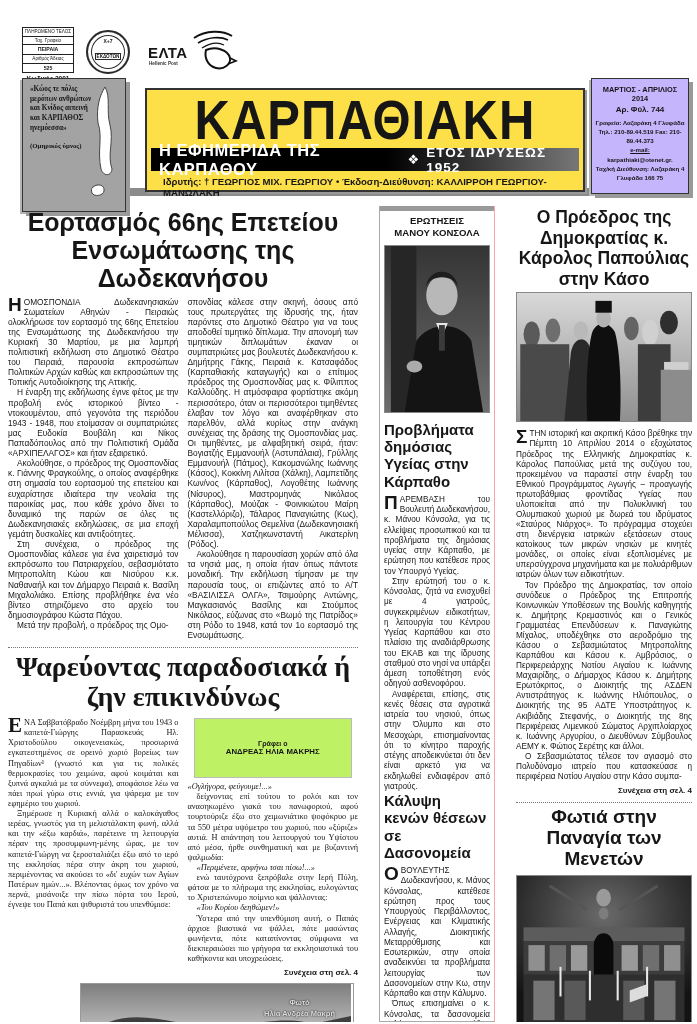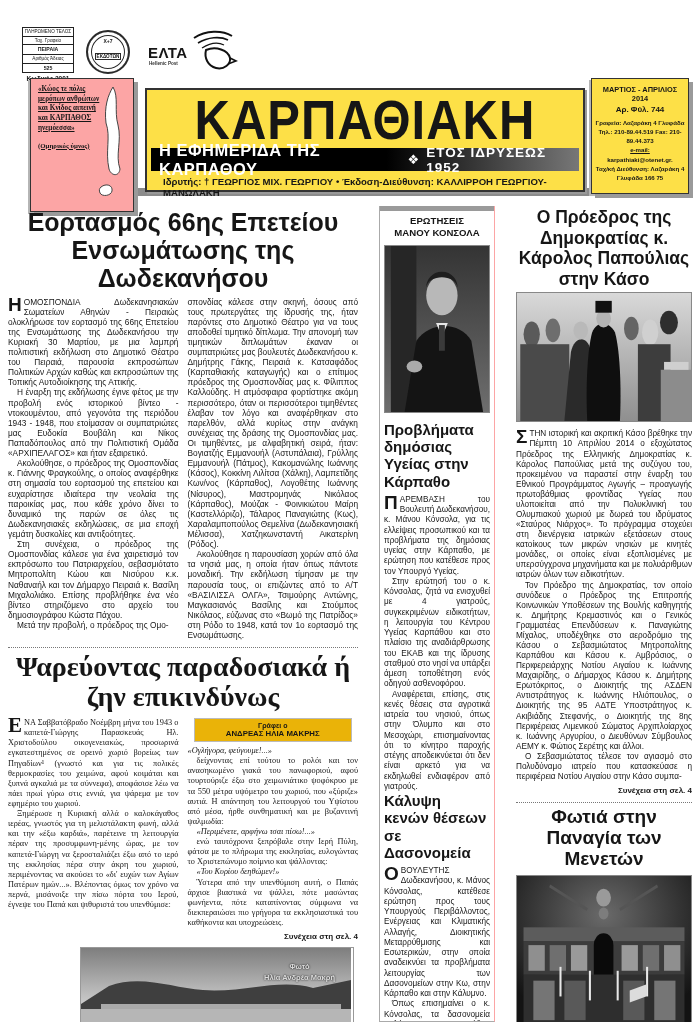--- a/index.html
+++ b/index.html
@@ -13,38 +13,38 @@
   .stampbox div:last-child{border-bottom:none;}
   .stampbox .b{font-weight:700;font-size:5.2px;}
   .stampcode{font-weight:700;font-size:6.5px;margin-top:2px;text-align:center;}
   .postmark{position:absolute;left:86px;top:30px;width:40px;height:40px;border:2px solid #2a2a2a;border-radius:50%;
             box-shadow:inset 0 0 0 3px #fff, inset 0 0 0 4px #2a2a2a;text-align:center;}
   .postmark .pm-top{display:block;font-size:5px;font-weight:700;margin-top:6px;}
   .postmark .pm-center{display:inline-block;font-size:4.6px;font-weight:700;border:1px solid #2a2a2a;padding:0 1px;margin-top:2px;}
   .elta{position:absolute;left:148px;top:28px;width:90px;height:48px;}
   .elta .elta-word{position:absolute;left:0;top:16px;font-weight:800;font-size:15px;letter-spacing:.5px;}
   .elta .elta-sub{position:absolute;left:1px;top:33px;font-size:4.6px;font-weight:700;color:#333;}
-  .hymnbox{position:absolute;left:30px;top:78px;width:104px;height:134px;background:#fca5a5;
-           border:1px solid #333;box-shadow:4px 4px 0 #9a9a9a,-2px 2px 0 #b5b5b5;padding:6px 5px 0 7px;box-sizing:border-box;text-decoration:underline;}
+  .hymnbox{position:absolute;left:22px;top:78px;width:104px;height:134px;background:#a3a3a3;
+           border:1px solid #333;box-shadow:4px 4px 0 #9a9a9a,-2px 2px 0 #b5b5b5;padding:6px 5px 0 7px;box-sizing:border-box;}
   .hymnbox .quote{font-family:"Liberation Serif",serif;font-weight:700;font-size:7.2px;line-height:1.35;width:62px;}
   .hymnbox .src{font-family:"Liberation Serif",serif;font-weight:700;font-size:6.8px;margin-top:8px;width:60px;}
   .hymnbox svg{position:absolute;right:4px;top:4px;}
   .mast{position:absolute;left:145px;top:88px;width:440px;height:104px;border:2px solid #333;
         box-shadow:2px 2px 0 #999;background:#fde047;box-sizing:border-box;}
   .mast .title{display:block;text-align:center;font-weight:800;font-size:49px;line-height:50px;letter-spacing:1px;
                transform:scaleY(1.12);transform-origin:top;margin-top:2px;white-space:nowrap;}
   .mast .subbar{position:absolute;left:4px;right:4px;top:58px;height:23px;
                 background:linear-gradient(90deg,#000 0%,#000 55%,#777 100%);color:#fff;
                 display:flex;align-items:center;padding:0 8px;box-sizing:border-box;}
   .mast .subbar .s1{font-weight:800;font-size:16.5px;letter-spacing:.5px;}
   .mast .subbar .dia{font-size:13px;margin:0 7px;}
   .mast .subbar .s2{font-weight:700;font-size:13.5px;letter-spacing:1px;}
   .mast .founder{position:absolute;left:0;right:0;top:86px;text-align:left;padding-left:16px;
                  font-weight:700;font-size:9.6px;}
-  .issuebox{position:absolute;right:8px;top:78px;width:98px;height:116px;background:#fde047;border:1px solid #333;
+  .issuebox{position:absolute;right:8px;top:78px;width:98px;height:116px;background:#c4b5fd;border:1px solid #333;
             box-shadow:4px 4px 0 #9a9a9a,-2px 2px 0 #b5b5b5;padding:6px 3px 0 3px;box-sizing:border-box;text-align:center;}
   .issuebox .l1{font-weight:800;font-size:7.4px;}
   .issuebox .l2{font-weight:800;font-size:8px;margin:2px 0 4px;}
   .issuebox .ln{font-weight:700;font-size:6.1px;line-height:1.5;}
   .issuebox .ul{text-decoration:underline;}
   
   .main{position:absolute;left:8px;right:5px;top:206px;bottom:2px;display:flex;gap:21px;}
   .colL{width:350px;overflow:hidden;}
   .colM{width:116px;border-left:1px solid #aaa;border-right:1px solid #fca5a5;border-bottom:1px solid #aaa;
         padding:0 4px;box-sizing:border-box;overflow:hidden;}
@@ -52,21 +52,21 @@
   h1.enso{font-size:25px;line-height:1.06;font-weight:800;text-align:center;margin:4px 0 7px;transform:scaleY(1.05);}
   .twocol{display:flex;gap:9px;}
   .bcol{flex:1;min-width:0;}
   .bcol p{margin:0;font-size:8.3px;line-height:1.22;text-align:justify;text-indent:9px;}
   .bcol p.first{text-indent:0;}
   .dc{float:left;font-size:19px;font-weight:800;line-height:15px;padding-right:2px;}
   .dotted{border:none;border-top:1.5px dotted #777;margin:7px 0 4px;}
   h2.fish{font-family:"Liberation Serif",serif;font-size:28px;line-height:1.07;font-weight:700;text-align:center;margin:2px 0 6px;}
   .serif p{font-family:"Liberation Serif",serif;font-size:8.3px;}
   .serif .dc{font-family:"Liberation Serif",serif;font-size:21px;}
-  .byline{background:#eab308;border:1px solid #bbb;text-align:center;padding:3px 2px;margin:0 6px 4px;}
+  .byline{background:#bef264;border:1px solid #bbb;text-align:center;padding:21px 2px;margin:0 6px 4px;}
   .byline .bl1{display:block;font-size:7px;font-weight:700;}
   .byline .bl2{display:block;font-size:7.8px;font-weight:800;}
   .q{font-style:italic;}
   .more{font-weight:700;font-size:8px;text-align:right;margin-top:4px;}
   .photoL{position:relative;width:272px;height:244px;margin:6px 0 0 72px;border:1px solid #999;}
   .photoL .credit{position:absolute;right:18px;top:14px;text-align:center;color:#ddd;font-weight:700;font-size:7.5px;
                   text-shadow:0 0 2px #000;line-height:1.4;}
   
   .mid-topbar{height:5px;background:#9a9a9a;margin:0 -4px 4px;}
   .kicker{text-align:center;font-weight:800;font-size:9.6px;line-height:1.3;margin-bottom:5px;}

